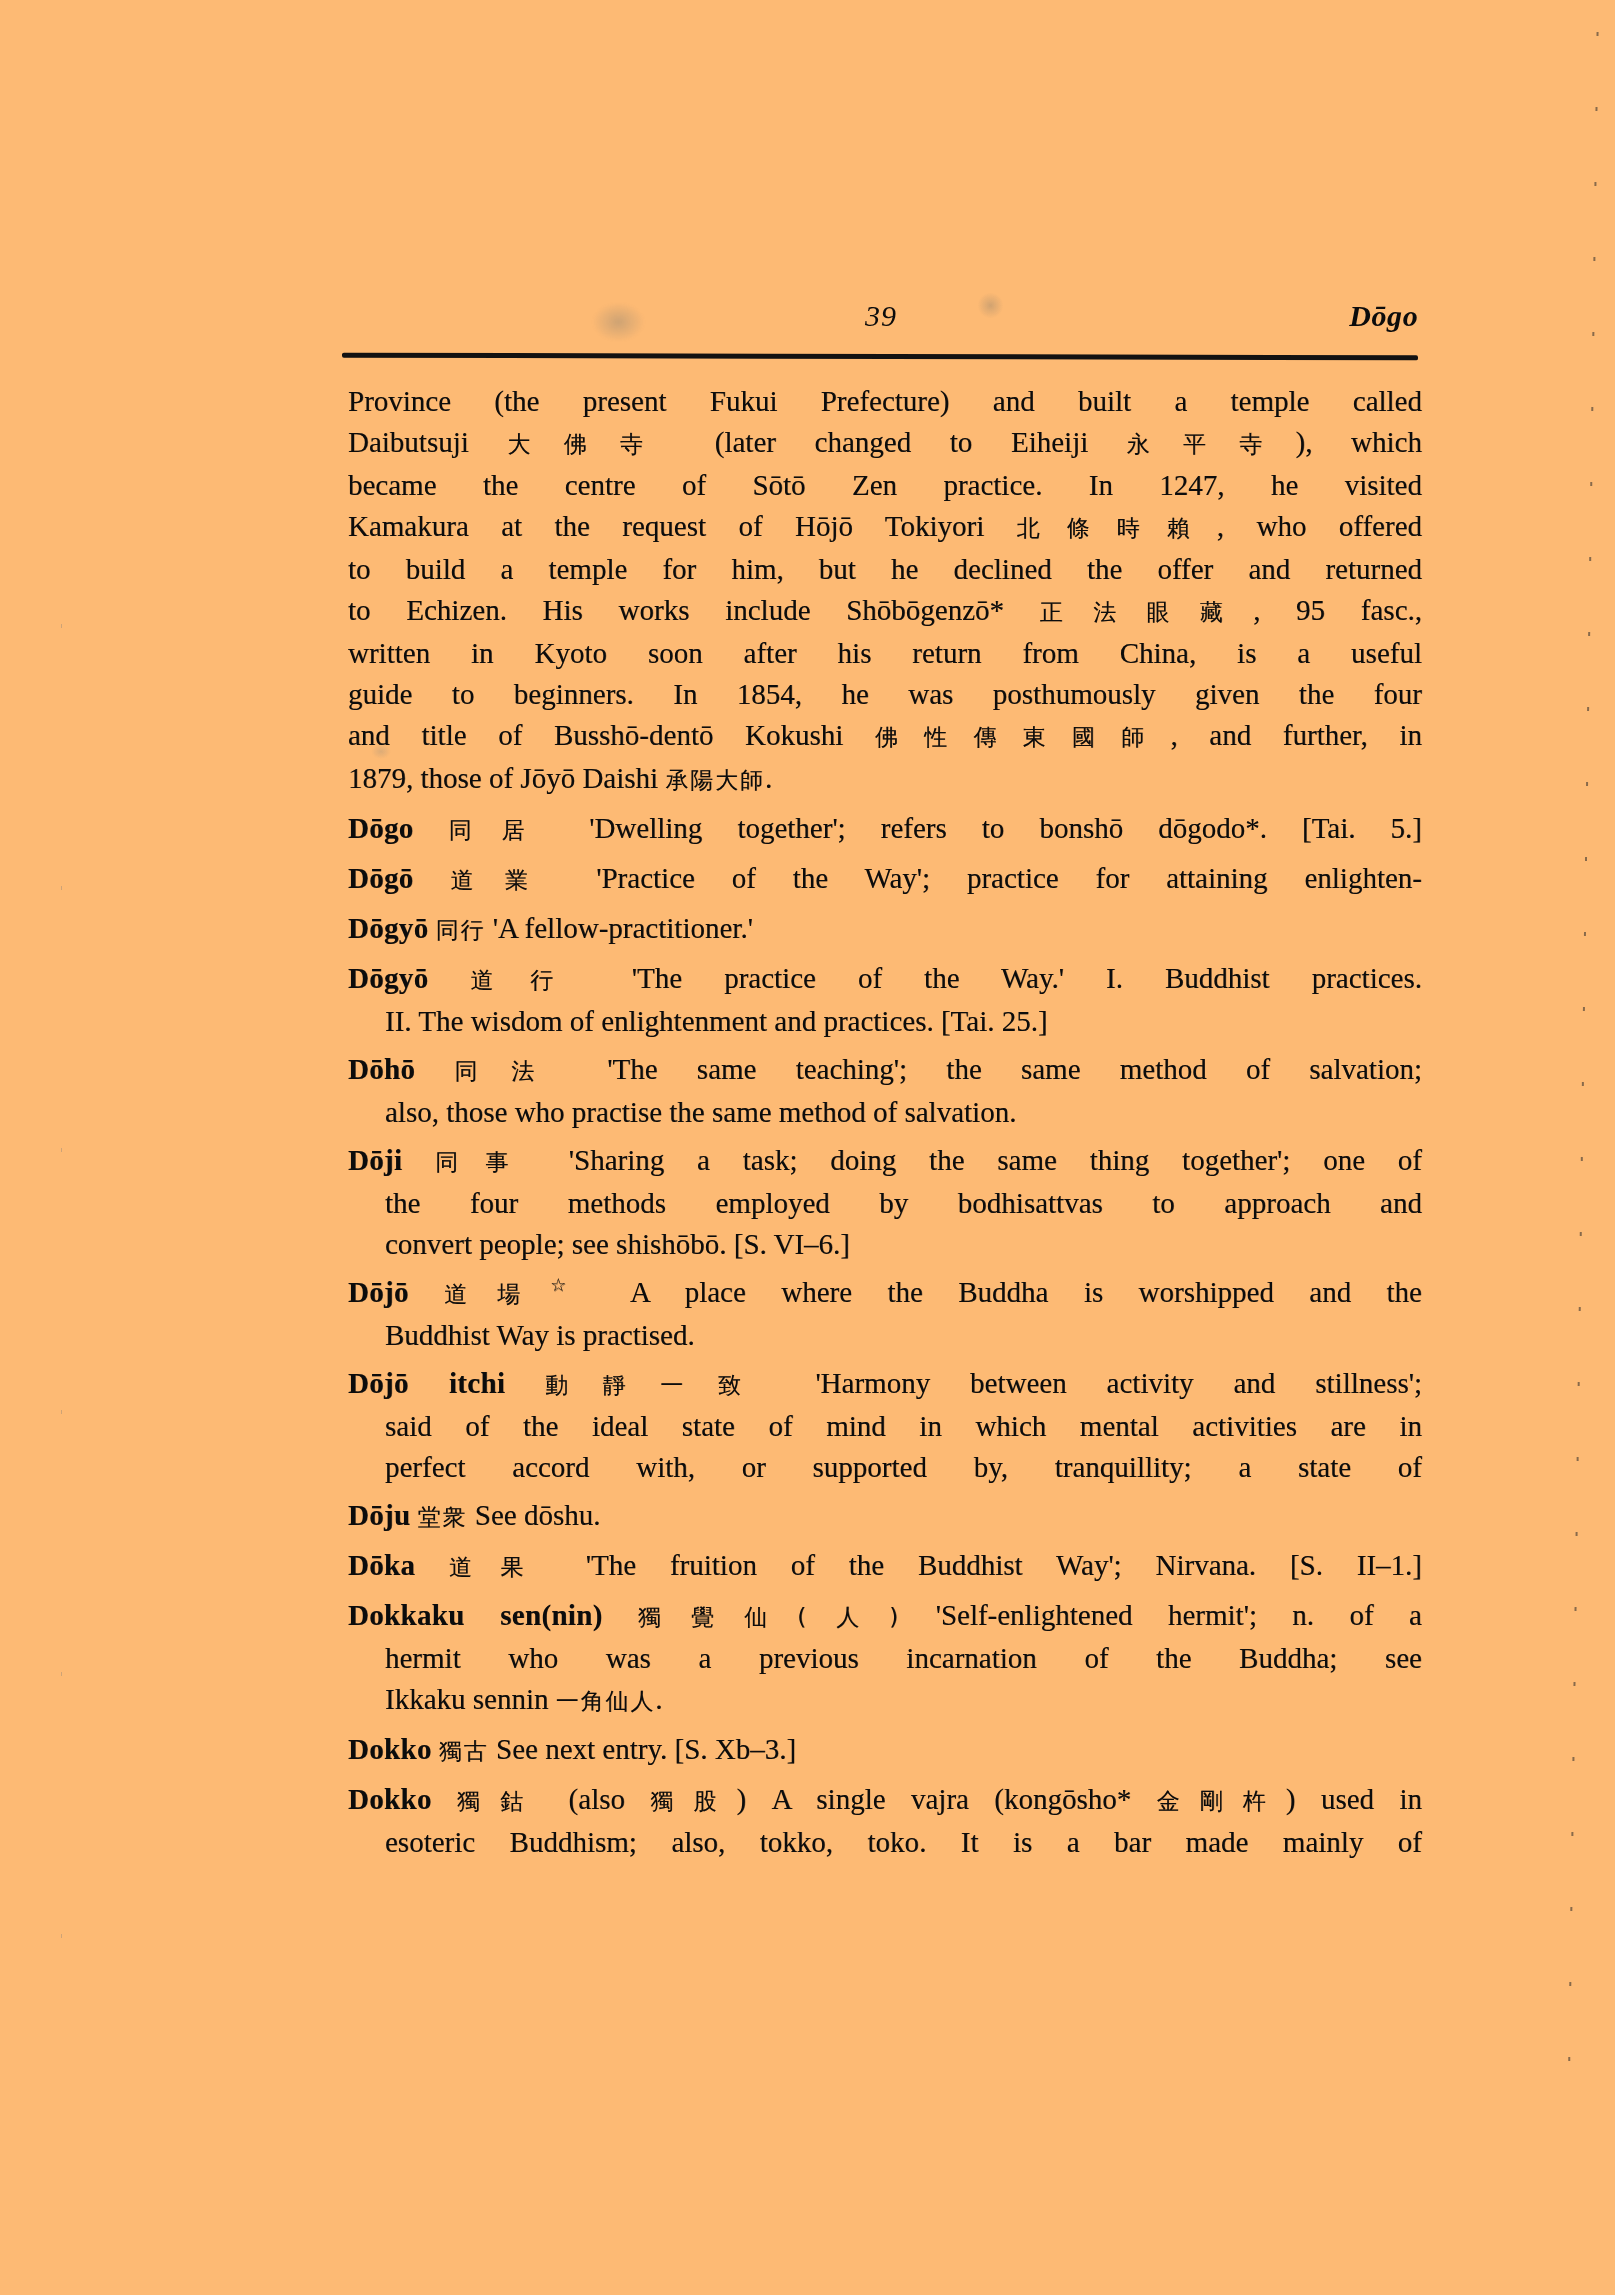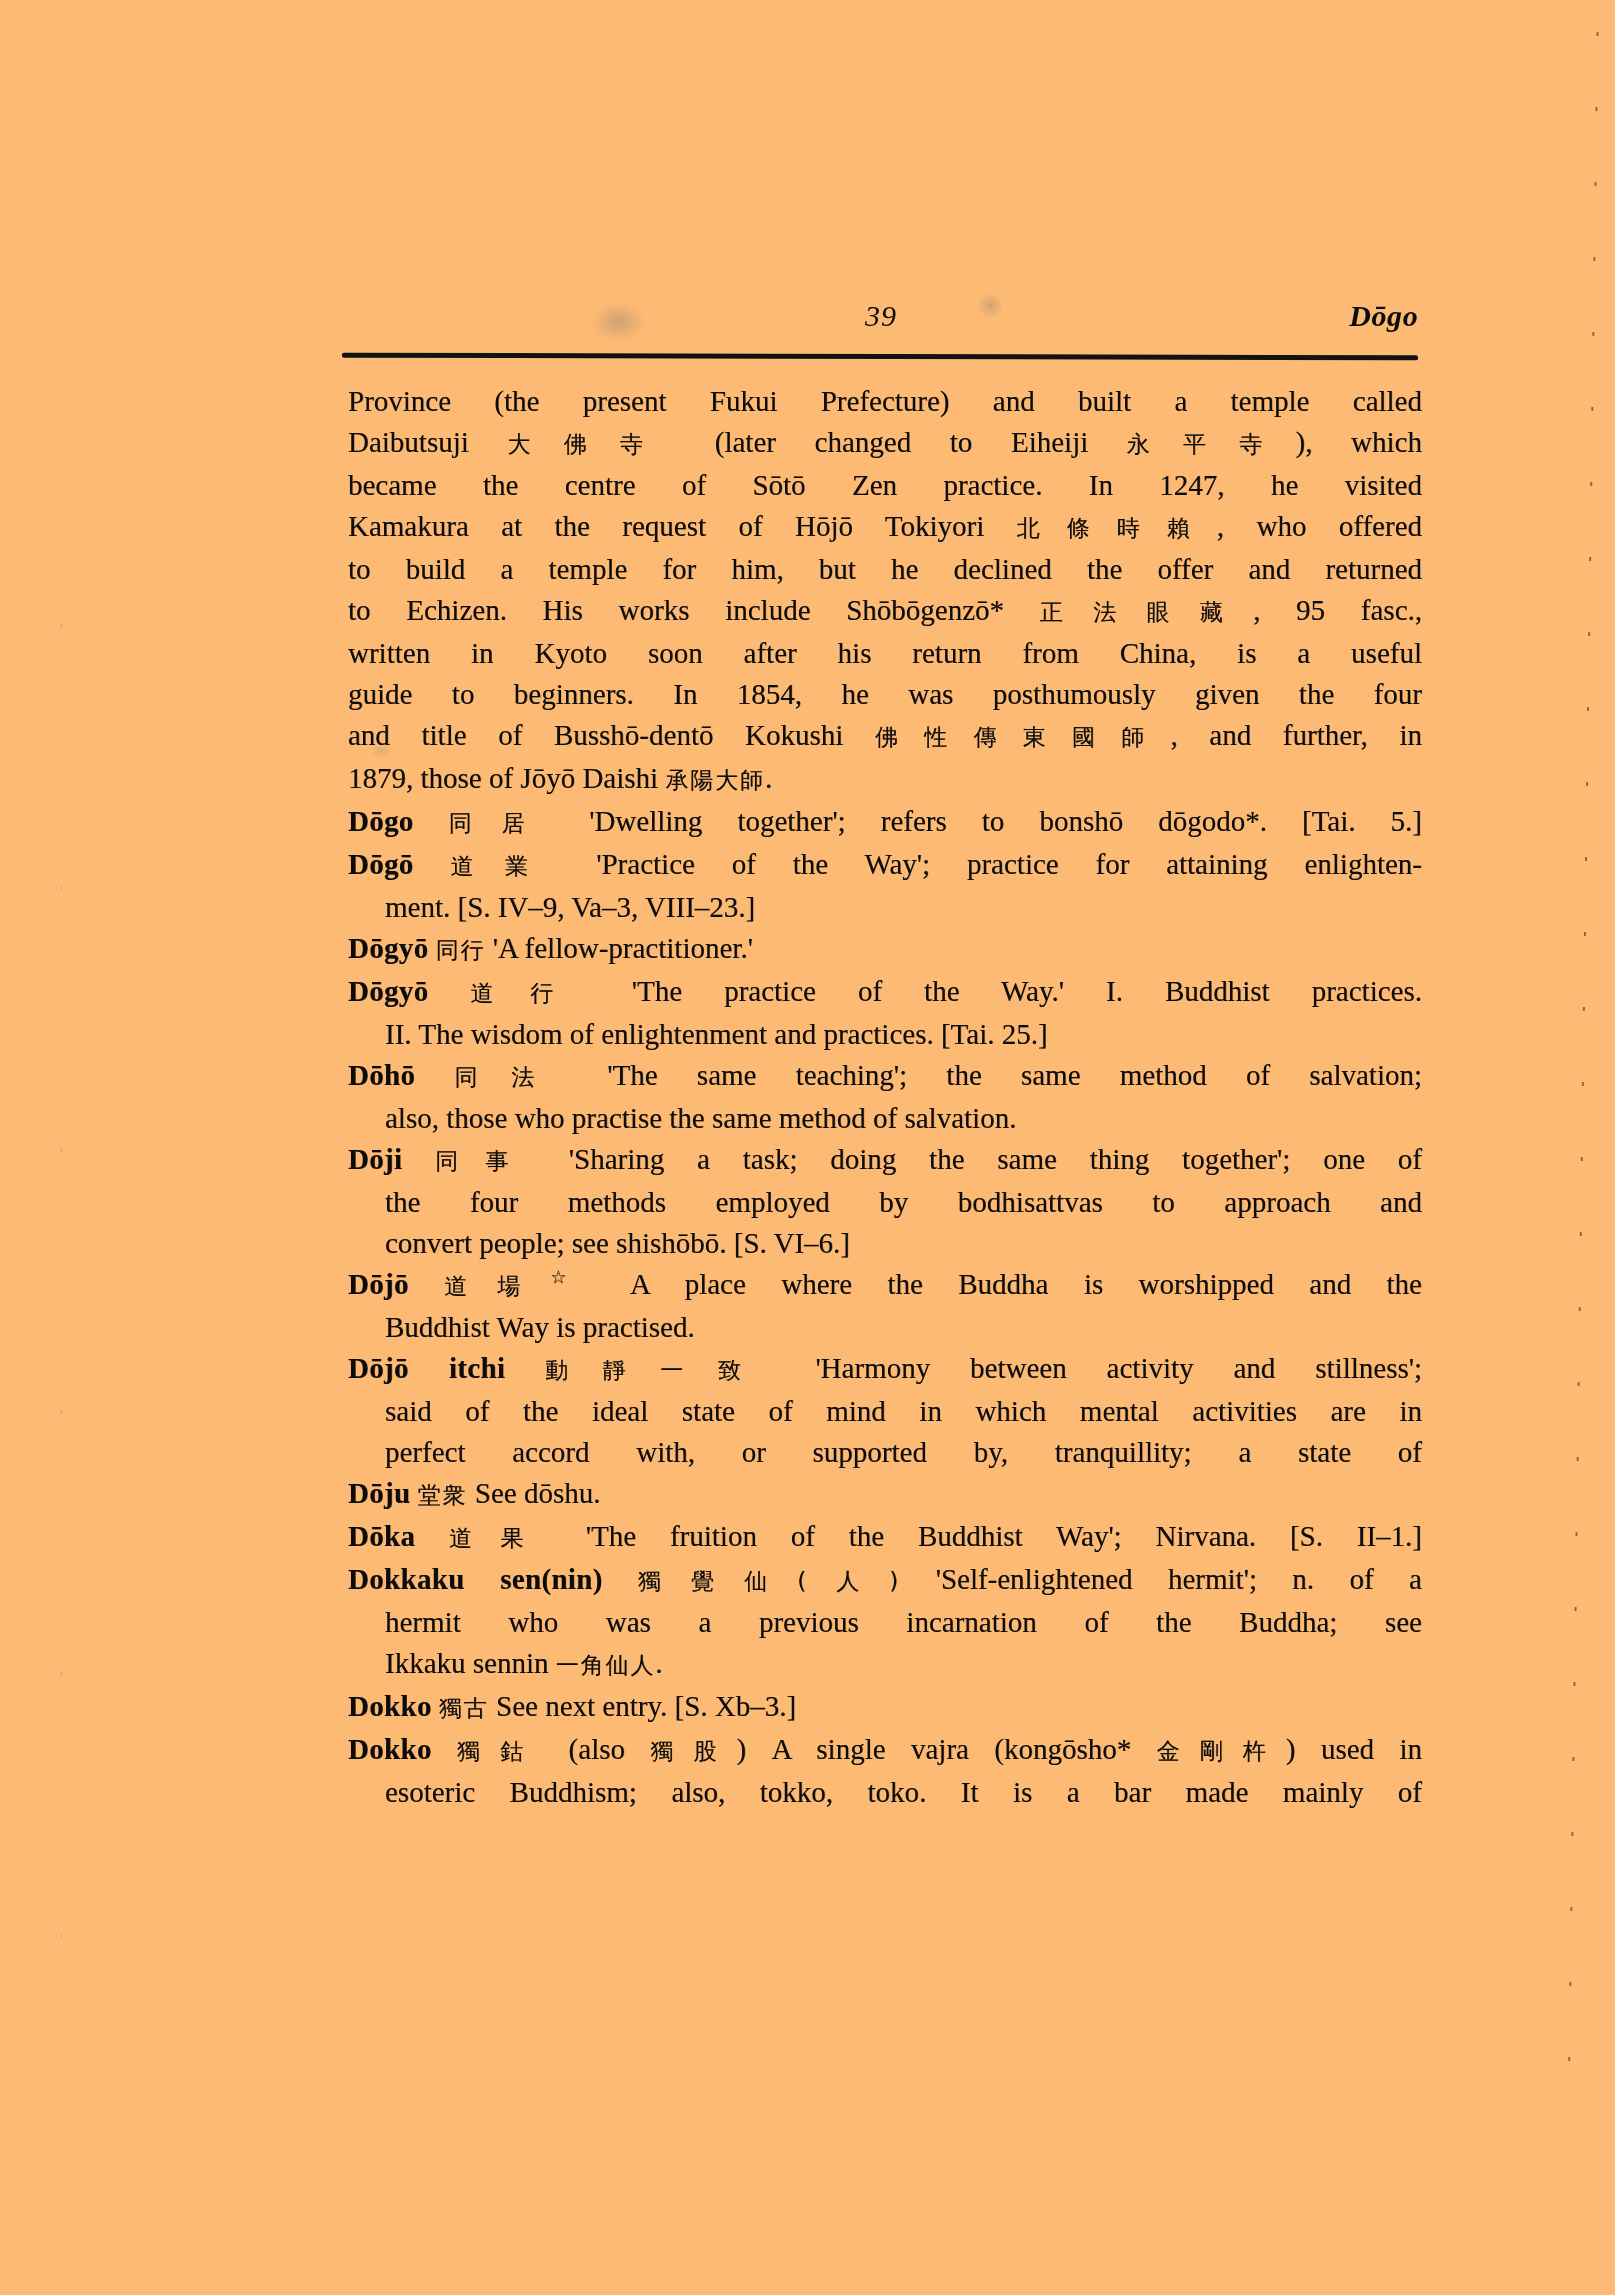--- a/index.html
+++ b/index.html
@@ -42,21 +42,21 @@
 
   
   .textblock {
     position: absolute;
     left: 348px; top: 381px;
     width: 1074px;
     font-size: 29px;
     line-height: 41px;
     text-shadow: 0.4px 0.2px 0 rgba(10,10,10,0.45);
   }
-  .block.entry { margin-top: 0; }
+  .block.entry { margin-top: 7px; }
   .line { text-align: left; white-space: normal; }
   .line.just { text-align: justify; text-align-last: justify; }
   .line.cont { padding-left: 37px; }
   .hw  { font-weight: bold; letter-spacing: 0.3px; }
   .it  { }
   .cjk { font-family: "DejaVu Sans", "Liberation Serif", serif; font-size: 23px; letter-spacing: 1.9px; }
   .sup { vertical-align: super; font-size: 18px; line-height: 0; font-family: "DejaVu Sans", sans-serif; }
 
   
   .noise-right {
@@ -127,21 +127,20 @@
         <div class="line just"><span>written in Kyoto soon after his return from China, is a useful</span></div>
         <div class="line just"><span>guide to beginners. In 1854, he was posthumously given the four</span></div>
         <div class="line just"><span>and title of Busshō-dentō Kokushi </span><span class="cjk">佛性傳東國師</span><span>, and further, in</span></div>
         <div class="line"><span>1879, those of Jōyō Daishi </span><span class="cjk">承陽大師</span><span>.</span></div>
       </div>
       <div class="block entry">
         <div class="line just"><span class="hw">Dōgo</span><span> </span><span class="cjk">同居</span><span> 'Dwelling together'; refers to </span><span class="it">bonshō dōgodo*</span><span>. [Tai. 5.]</span></div>
       </div>
       <div class="block entry">
         <div class="line just"><span class="hw">Dōgō</span><span> </span><span class="cjk">道業</span><span> 'Practice of the Way'; practice for attaining enlighten-</span></div>
-        <div class="line cont"><span>ment. [S. IV–9, Va–3, VIII–23.]</span></div>
       </div>
       <div class="block entry">
         <div class="line"><span class="hw">Dōgyō</span><span> </span><span class="cjk">同行</span><span> 'A fellow-practitioner.'</span></div>
       </div>
       <div class="block entry">
         <div class="line just"><span class="hw">Dōgyō</span><span> </span><span class="cjk">道行</span><span> 'The practice of the Way.' I. Buddhist practices.</span></div>
         <div class="line cont"><span>II. The wisdom of enlightenment and practices. [Tai. 25.]</span></div>
       </div>
       <div class="block entry">
         <div class="line just"><span class="hw">Dōhō</span><span> </span><span class="cjk">同法</span><span> 'The same teaching'; the same method of salvation;</span></div>

